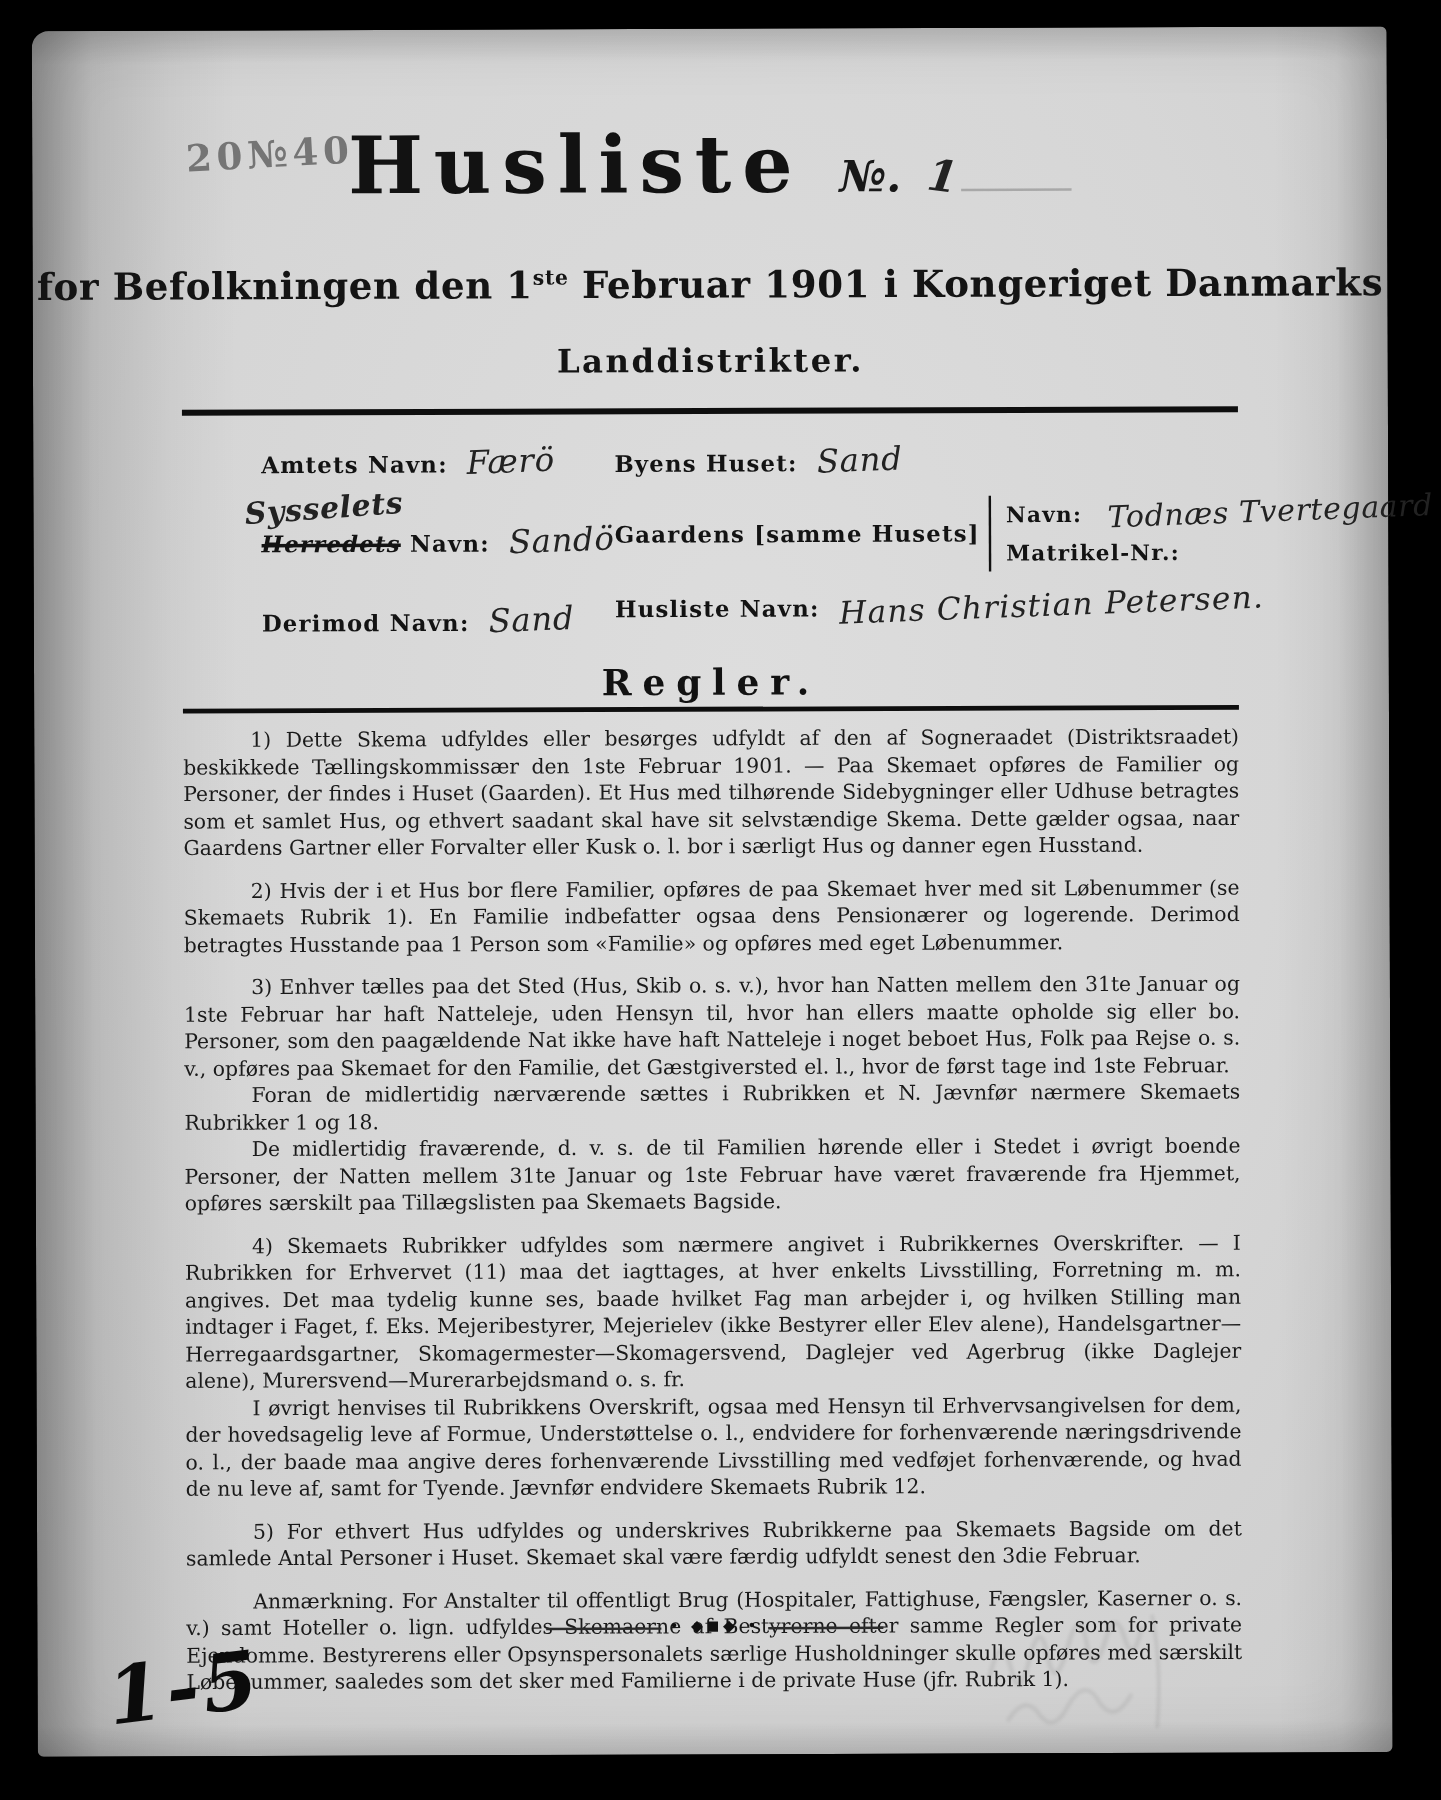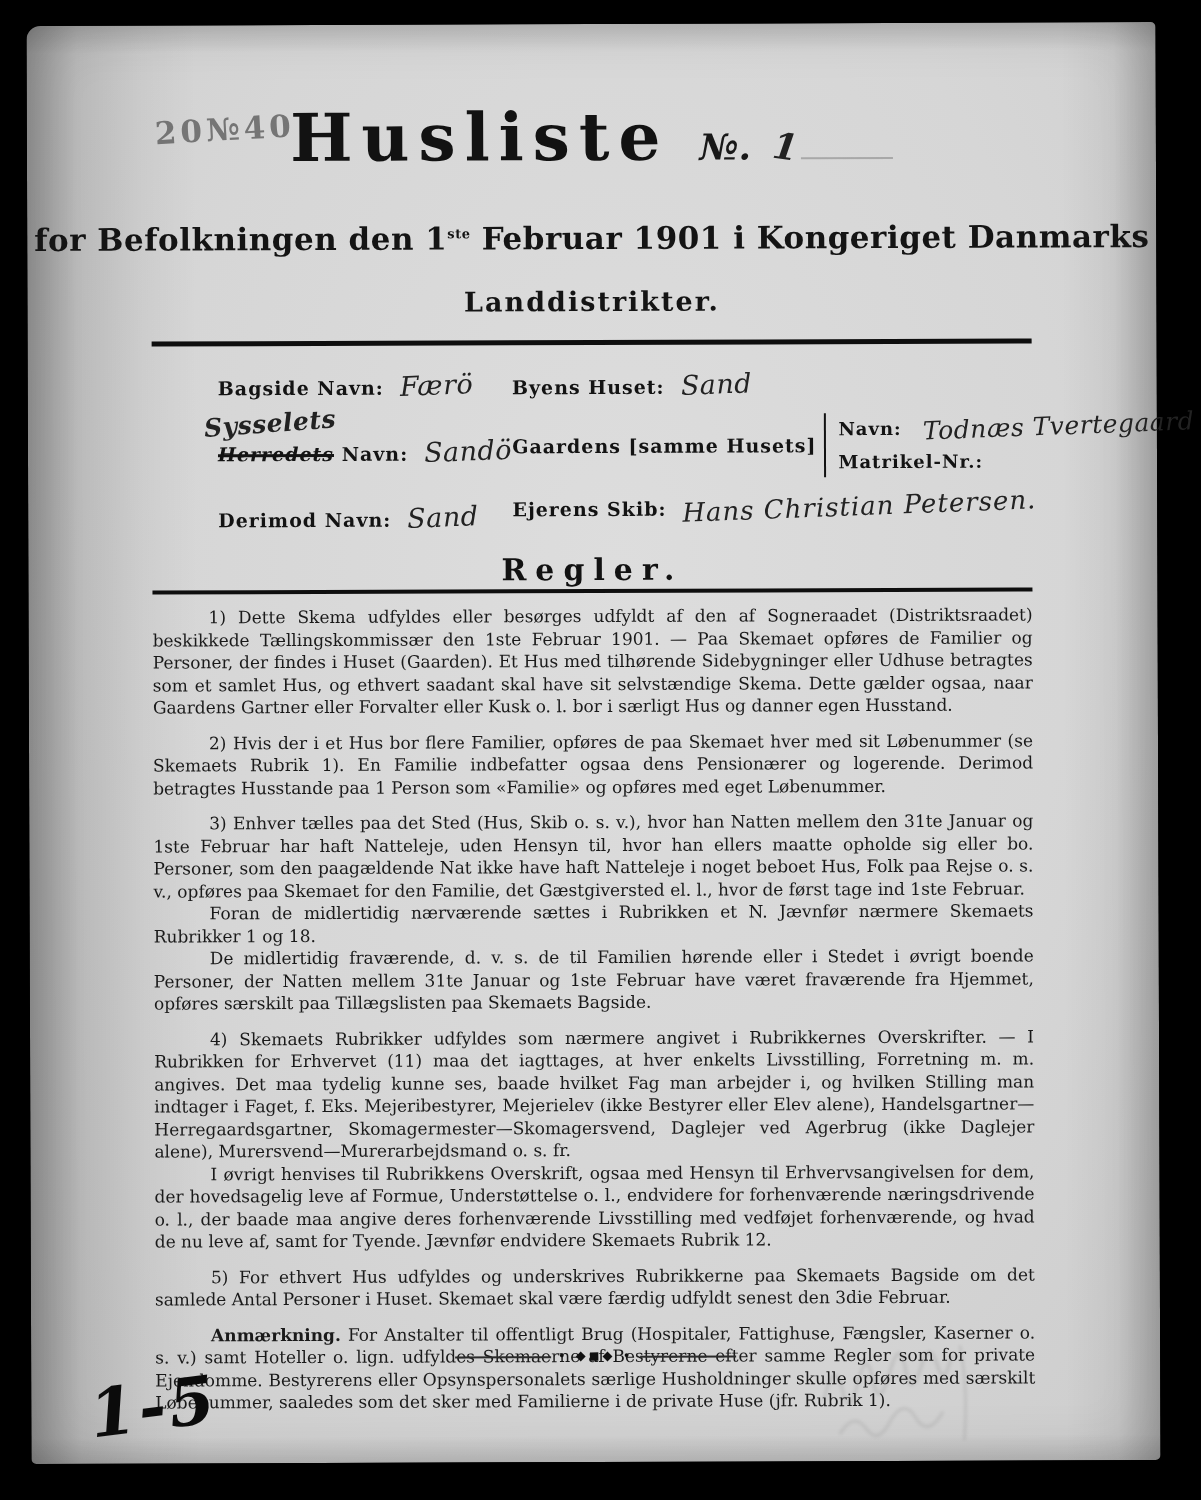--- a/index.html
+++ b/index.html
@@ -46,21 +46,21 @@
   }
   .no-value{font-size:36px;margin-left:22px;transform:rotate(8deg);font-weight:600;}
   .no-underline{
     display:inline-block;width:92px;height:6px;margin-left:2px;
     border-bottom:2px solid rgba(80,80,80,.35);
   }
   .subtitle{
     position:absolute;top:196px;left:0;width:100%;text-align:center;
     font-size:31px;font-weight:700;letter-spacing:.5px;color:#141414;
   }
-  .subtitle sup{font-size:13px;}
+  .subtitle sup{font-size:17px;}
   .subtitle2{
     position:absolute;top:262px;left:0;width:100%;text-align:center;
     font-size:27px;font-weight:700;letter-spacing:2px;color:#141414;
   }
 
   
   .form-box{
     position:absolute;top:316px;left:124px;width:880px;box-sizing:border-box;
     border-top:5px solid #0e0e0e;border-bottom:4px solid #0e0e0e;
     padding:24px 0 22px;display:flex;
@@ -91,21 +91,21 @@
   .rules{position:absolute;top:528px;left:124px;width:880px;color:#181818;}
   .rules-heading{
     text-align:center;font-size:30px;font-weight:700;letter-spacing:9px;
     margin:0 0 18px 0;color:#121212;
   }
   .rules p{
     margin:0;font-size:17px;line-height:22.5px;
     text-align:justify;text-indent:56px;color:#1a1a1a;
   }
   .rules p.gap{margin-top:13px;}
-  .anm-label{font-weight:700;}
+  .anm-label{font-weight:400;}
 
   
   .divider{
     position:absolute;top:1326px;left:0;width:100%;
     display:flex;align-items:center;justify-content:center;gap:7px;
   }
   .dline{width:96px;height:2px;background:#2b2b2b;}
   .dglyphs{font-size:13px;letter-spacing:3px;color:#111;line-height:1;transform:translateY(-1px);}
   .hw-bottom{
     position:absolute;left:58px;top:1342px;
@@ -129,21 +129,21 @@
     <span class="title">Husliste</span><span class="no-label">№.</span><span class="hw no-value">1</span><span class="no-underline"></span>
   </div>
 
   <div class="subtitle"><span>for Befolkningen den 1</span><sup>ste</sup><span> Februar 1901 i Kongeriget Danmarks</span></div>
 
   <div class="subtitle2">Landdistrikter.</div>
 
   <div class="form-box">
     <div class="col-left">
       <div class="frow">
-        <span class="flabel">Bagside Navn:</span>
+        <span class="flabel">Amtets Navn:</span>
         <span class="hw val">Færö</span>
       </div>
       <div class="frow herred">
         <span class="hw correction">Sysselets</span>
         <span class="flabel"><span class="struck">Herredets</span> <span>Navn:</span></span>
         <span class="hw val">Sandö</span>
       </div>
       <div class="frow">
         <span class="flabel">Derimod Navn:</span>
         <span class="hw val">Sand</span>
@@ -162,21 +162,21 @@
             <span class="flabel small">Navn:</span>
             <span class="hw val">Todnæs Tvertegaard</span>
           </div>
           <div class="line">
             <span class="flabel small">Matrikel-Nr.:</span>
             <span class="hw val"></span>
           </div>
         </div>
       </div>
       <div class="frow ejer-row">
-        <span class="flabel">Ejerens Skib:</span>
+        <span class="flabel">Husliste Navn:</span>
         <span class="hw val big">Hans Christian Petersen.</span>
       </div>
     </div>
   </div>
 
   <div class="rules">
     <div class="rules-heading">Regler.</div>
     <p>1) Dette Skema udfyldes eller besørges udfyldt af den af Sogneraadet (Distriktsraadet) beskikkede Tællingskommissær den 1ste Februar 1901. — Paa Skemaet opføres de Familier og Personer, der findes i Huset (Gaarden). Et Hus med tilhørende Sidebygninger eller Udhuse betragtes som et samlet Hus, og ethvert saadant skal have sit selvstændige Skema. Dette gælder ogsaa, naar Gaardens Gartner eller Forvalter eller Kusk o. l. bor i særligt Hus og danner egen Husstand.</p>
     <p class="gap">2) Hvis der i et Hus bor flere Familier, opføres de paa Skemaet hver med sit Løbenummer (se Skemaets Rubrik 1). En Familie indbefatter ogsaa dens Pensionærer og logerende. Derimod betragtes Husstande paa 1 Person som «Familie» og opføres med eget Løbenummer.</p>
     <p class="gap">3) Enhver tælles paa det Sted (Hus, Skib o. s. v.), hvor han Natten mellem den 31te Januar og 1ste Februar har haft Natteleje, uden Hensyn til, hvor han ellers maatte opholde sig eller bo. Personer, som den paagældende Nat ikke have haft Natteleje i noget beboet Hus, Folk paa Rejse o. s. v., opføres paa Skemaet for den Familie, det Gæstgiversted el. l., hvor de først tage ind 1ste Februar.</p>

